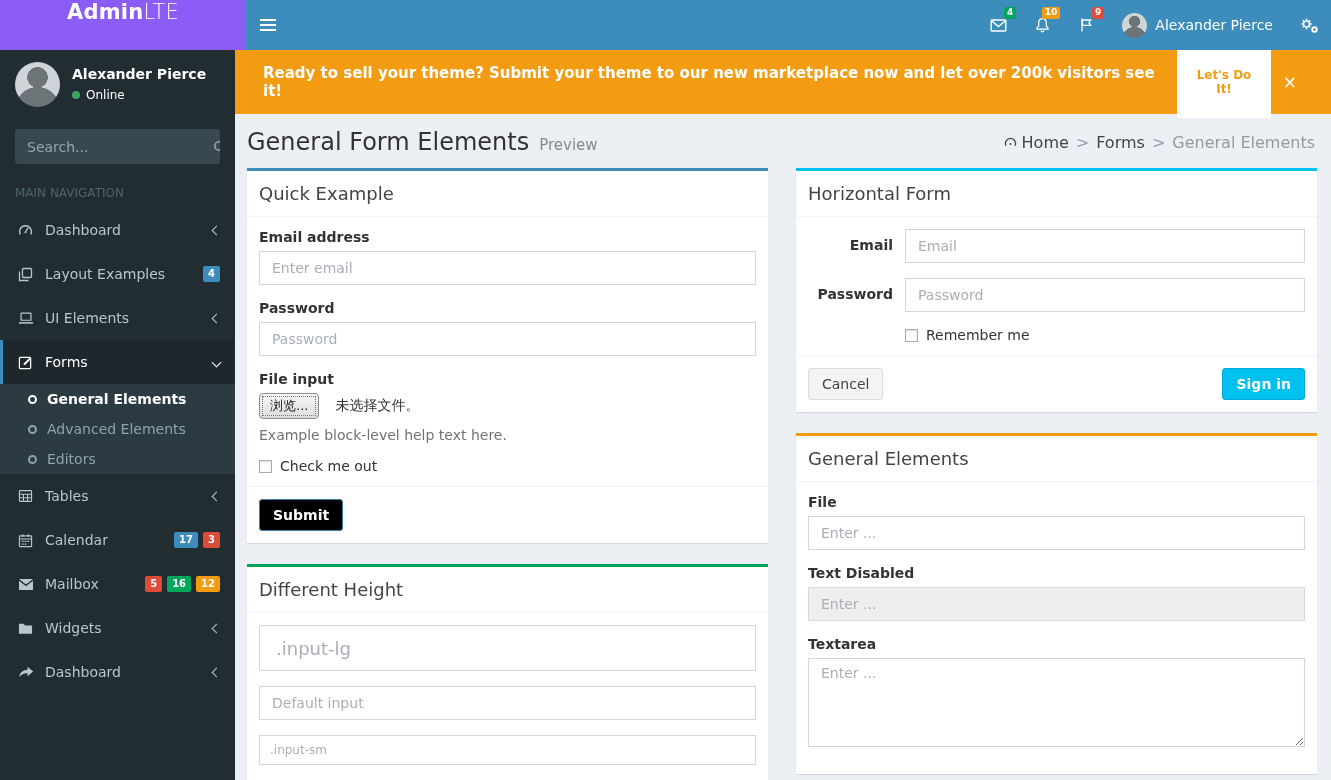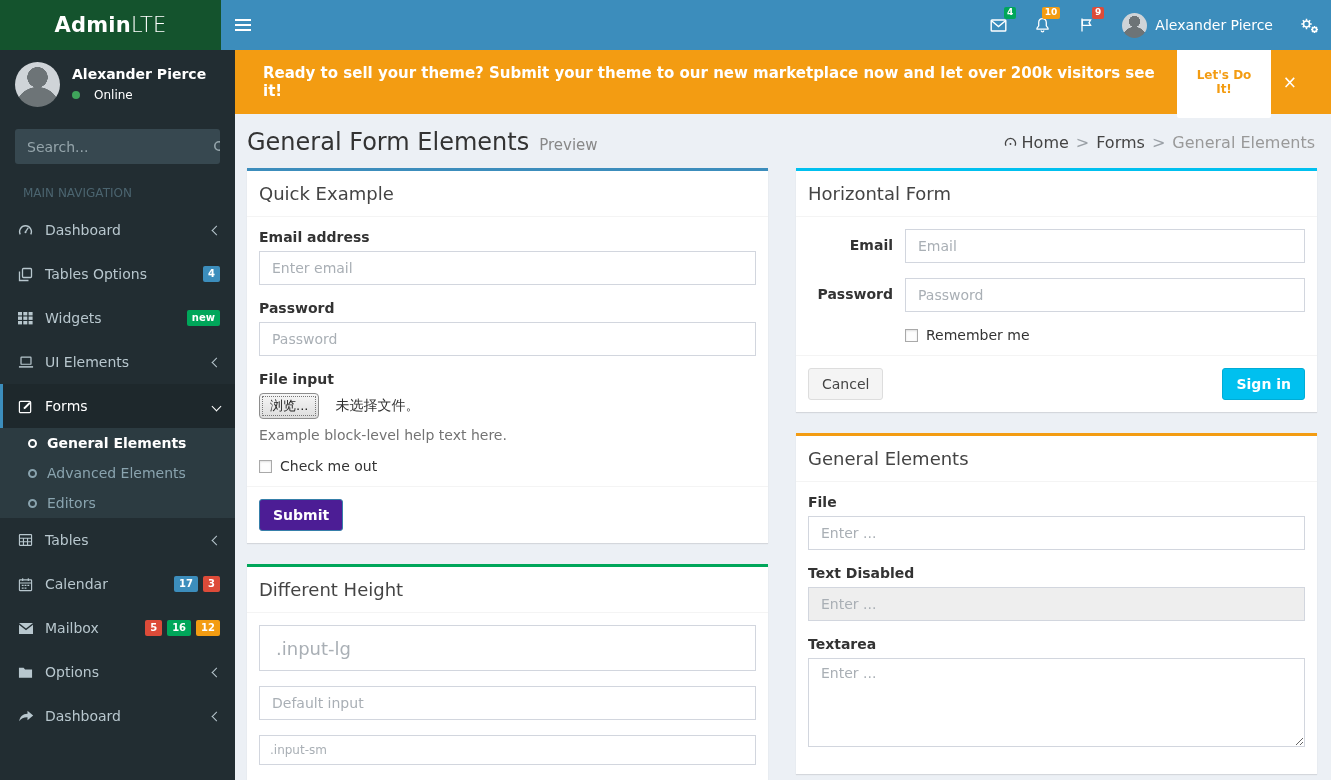--- a/index.html
+++ b/index.html
@@ -1,21 +1,21 @@
 <!DOCTYPE html>
 <html><head>
 <meta charset="utf-8">
 <style>
   * { box-sizing: border-box; margin: 0; padding: 0; }
   html,body { width:1331px; height:780px; overflow:hidden; }
   body { font-family:"DejaVu Sans","Liberation Sans",sans-serif; font-size:14px; background:#ecf0f5; color:#333; }
 
   
   .main-header { display:flex; height:50px; }
-  .logo { width:221px; background:#14532d; color:#fff; display:flex; align-items:center; justify-content:center; font-size:21px; letter-spacing:.2px; }
+  .logo { width:246px; background:#8b5cf6; color:#fff; display:flex; align-items:flex-start; justify-content:center; font-size:21px; letter-spacing:.2px; }
   .logo b { font-weight:700; }
   .logo span { font-weight:300; }
   .navbar { flex:1; background:#3c8dbc; display:flex; align-items:center; }
   .menu-toggle { width:44px; height:50px; display:flex; flex-direction:column; align-items:center; justify-content:center; gap:3px; cursor:pointer; }
   .menu-toggle i { width:16px; height:2px; background:#fff; display:block; }
   .nav-right { margin-left:auto; display:flex; align-items:stretch; height:50px; }
   .nav-icon-item { position:relative; width:44px; display:flex; align-items:center; justify-content:center; color:#fff; cursor:pointer; }
   .nav-icon-item svg { display:block; }
   .nav-badge { position:absolute; top:7px; right:4px; font-size:9px; font-weight:700; color:#fff; padding:1px 3px; border-radius:2px; line-height:1.1; }
   .bg-green { background:#00a65a; } .bg-yellow { background:#f39c12; } .bg-red { background:#dd4b39; } .bg-blue { background:#3c8dbc; }
@@ -30,27 +30,27 @@
 
   
   .wrapper { display:flex; height:730px; }
   .sidebar { width:235px; background:#222d32; flex:none; }
   .content-wrapper { flex:1; background:#ecf0f5; overflow:hidden; }
 
   
   .user-panel { display:flex; gap:12px; padding:12px 15px; align-items:flex-start; }
   .user-panel .info { padding-top:4px; }
   .user-panel .name { color:#fff; font-weight:700; font-size:14px; margin-bottom:6px; }
-  .user-panel .status { color:#fff; font-size:12px; display:flex; align-items:center; gap:14px; }
+  .user-panel .status { color:#fff; font-size:12px; display:flex; align-items:center; gap:6px; }
   .dot { width:8px; height:8px; border-radius:50%; background:#3fa45b; display:inline-block; }
   .sidebar-search { margin:10px 15px 8px; display:flex; background:#374850; border-radius:3px; overflow:hidden; height:35px; }
   .sidebar-search input { flex:1; background:transparent; border:0; outline:0; color:#ccc; padding:0 12px; font-size:14px; font-family:inherit; }
   .sidebar-search input::placeholder { color:#95a5ab; }
   .sidebar-search button { width:38px; background:transparent; border:0; color:#95a5ab; cursor:pointer; display:flex; align-items:center; justify-content:center; }
-  .nav-header { color:#4b646f; font-size:12px; padding:14px 23px 8px; }
+  .nav-header { color:#4b646f; font-size:12px; padding:14px 15px 8px; }
   .menu { list-style:none; }
   .menu > .item { display:flex; align-items:center; height:44px; padding:0 15px; color:#b8c7ce; cursor:pointer; border-left:3px solid transparent; }
   .menu > .item .micon { width:27px; display:flex; align-items:center; color:inherit; flex:none; }
   .menu > .item .mlabel { font-size:14px; }
   .menu > .item.active { background:#1e282c; border-left-color:#3c8dbc; color:#fff; }
   .chev { width:7px; height:7px; border:solid currentColor; border-width:0 1.5px 1.5px 0; display:inline-block; }
   .chev.left { transform:rotate(135deg); }
   .chev.down { transform:rotate(45deg); }
   .pull-end { margin-left:auto; display:flex; align-items:center; gap:5px; }
   .sbadge { font-size:10px; font-weight:700; color:#fff; padding:2px 5px; border-radius:2px; line-height:1.2; }
@@ -92,21 +92,21 @@
       border:1px solid #d2d6de; border-radius:0; background:#fff; font-family:inherit; outline:none; }
   .form-control::placeholder { color:#a9afb5; }
   .form-control:disabled { background:#eee; cursor:not-allowed; }
   .input-lg { height:46px; font-size:18px; padding:10px 16px; }
   .input-sm { height:30px; font-size:12px; padding:5px 10px; }
   textarea.form-control { height:89px; resize:vertical; }
   .help-block { color:#737373; font-size:14px; margin-top:8px; }
   .checkbox-row { display:flex; align-items:center; gap:8px; margin-top:14px; font-size:14px; color:#333; cursor:pointer; }
   .cbox { width:13px; height:13px; border:1px solid #a9a9a9; background:#fdfdfd; box-shadow:inset 0 1px 2px rgba(0,0,0,.12); display:inline-block; flex:none; }
   .btn { display:inline-block; border-radius:3px; padding:7px 13px; font-size:14px; font-weight:700; cursor:pointer; border:1px solid transparent; font-family:inherit; }
-  .btn-primary { background:#4c1d95; border-color:#367fa9; color:#fff; }
+  .btn-primary { background:#000000; border-color:#367fa9; color:#fff; }
   .btn-info { background:#00c0ef; border-color:#00acd6; color:#fff; }
   .btn-default { background:#f4f4f4; border-color:#ddd; color:#444; font-weight:400; }
   
   .file-row { display:flex; align-items:center; gap:16px; }
   .file-btn { border:1px solid #8d8d8d; border-radius:4px; background:linear-gradient(#f6f6f6,#dddddd); padding:3px 10px; font-size:13px; color:#222; cursor:pointer; outline:1px dotted #777; outline-offset:-4px; }
   .file-status { font-size:14px; color:#333; }
   
   .hrow { display:flex; margin-bottom:15px; }
   .hlabel { width:85px; flex:none; text-align:right; font-weight:700; font-size:14px; color:#333; padding-top:8px; margin-right:12px; }
   .hcontrol { flex:1; }
@@ -202,42 +202,23 @@
             <span class="chev left"></span>
           </span>
       </li>
       <li class="item">
         <span class="micon">
           <svg width="15" height="15" viewBox="0 0 15 15" fill="none" stroke="currentColor" stroke-width="1.3">
             <rect x="4.5" y="1.5" width="9" height="9" rx="1"></rect>
               <path d="M10.5 13.5h-9v-9"></path>
           </svg>
         </span>
-        <span class="mlabel">Tables Options</span>
+        <span class="mlabel">Layout Examples</span>
         <span class="pull-end">
             <span class="sbadge bg-blue">4</span>
-          </span>
-      </li>
-      <li class="item">
-        <span class="micon">
-          <svg width="15" height="14" viewBox="0 0 15 14" fill="currentColor">
-            <rect x="0" y="1" width="4" height="3.4"></rect>
-              <rect x="5.3" y="1" width="4" height="3.4"></rect>
-              <rect x="10.6" y="1" width="4" height="3.4"></rect>
-            <rect x="0" y="5.5" width="4" height="3.4"></rect>
-              <rect x="5.3" y="5.5" width="4" height="3.4"></rect>
-              <rect x="10.6" y="5.5" width="4" height="3.4"></rect>
-            <rect x="0" y="10" width="4" height="3.4"></rect>
-              <rect x="5.3" y="10" width="4" height="3.4"></rect>
-              <rect x="10.6" y="10" width="4" height="3.4"></rect>
-          </svg>
-        </span>
-        <span class="mlabel">Widgets</span>
-        <span class="pull-end">
-            <span class="sbadge bg-green">new</span>
           </span>
       </li>
       <li class="item">
         <span class="micon">
           <svg width="16" height="14" viewBox="0 0 17 14" fill="none" stroke="currentColor" stroke-width="1.3">
             <rect x="3.2" y="1.8" width="10.6" height="7.6" rx="0.6"></rect>
               <path d="M1 12.2h15" stroke-width="1.6"></path>
           </svg>
         </span>
         <span class="mlabel">UI Elements</span>
@@ -312,21 +293,21 @@
           <span class="sbadge bg-green">16</span>
           <span class="sbadge bg-yellow">12</span>
         </span>
       </li>
       <li class="item">
         <span class="micon">
           <svg width="15" height="13" viewBox="0 0 16 13" fill="currentColor">
             <path d="M1 1.5h5l1.5 1.8H15V12H1z"></path>
           </svg>
         </span>
-        <span class="mlabel">Options</span>
+        <span class="mlabel">Widgets</span>
         <span class="pull-end">
             <span class="chev left"></span>
           </span>
       </li>
       <li class="item">
         <span class="micon">
           <svg width="16" height="13" viewBox="0 0 16 13" fill="currentColor">
             <path d="M9.5 0.8v3C4.8 4 2 6.6 1.2 11.3c1.9-2.9 4.5-4.2 8.3-4.1v3l5.7-4.7z"></path>
           </svg>
         </span>

